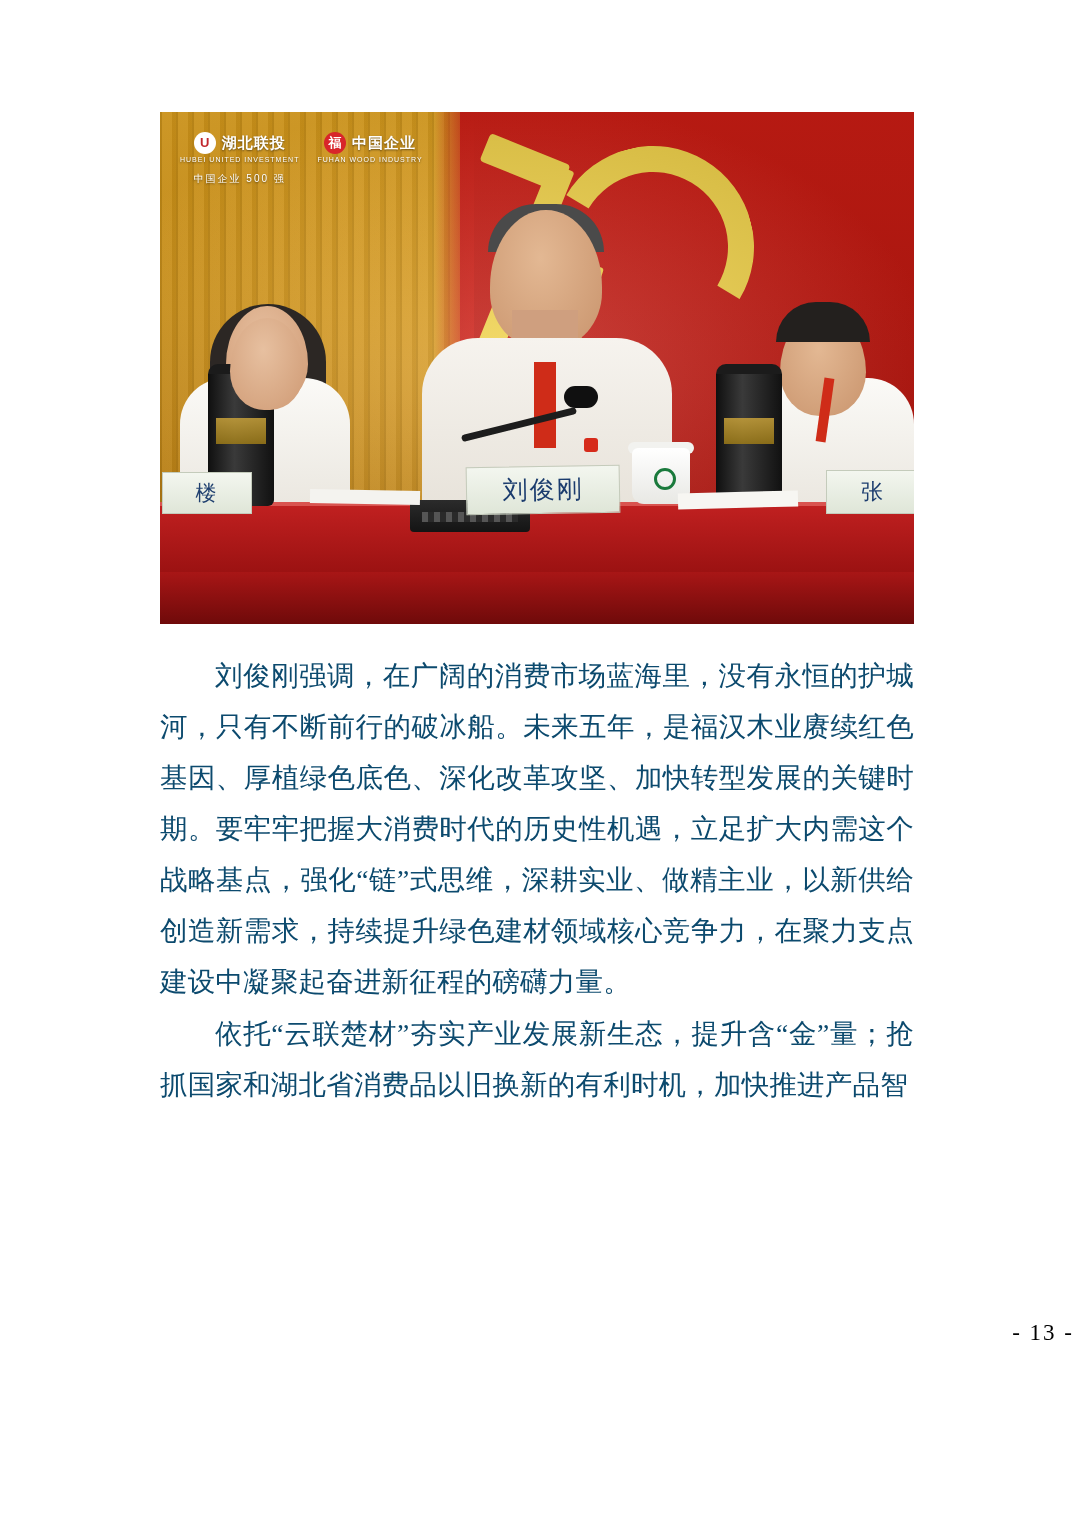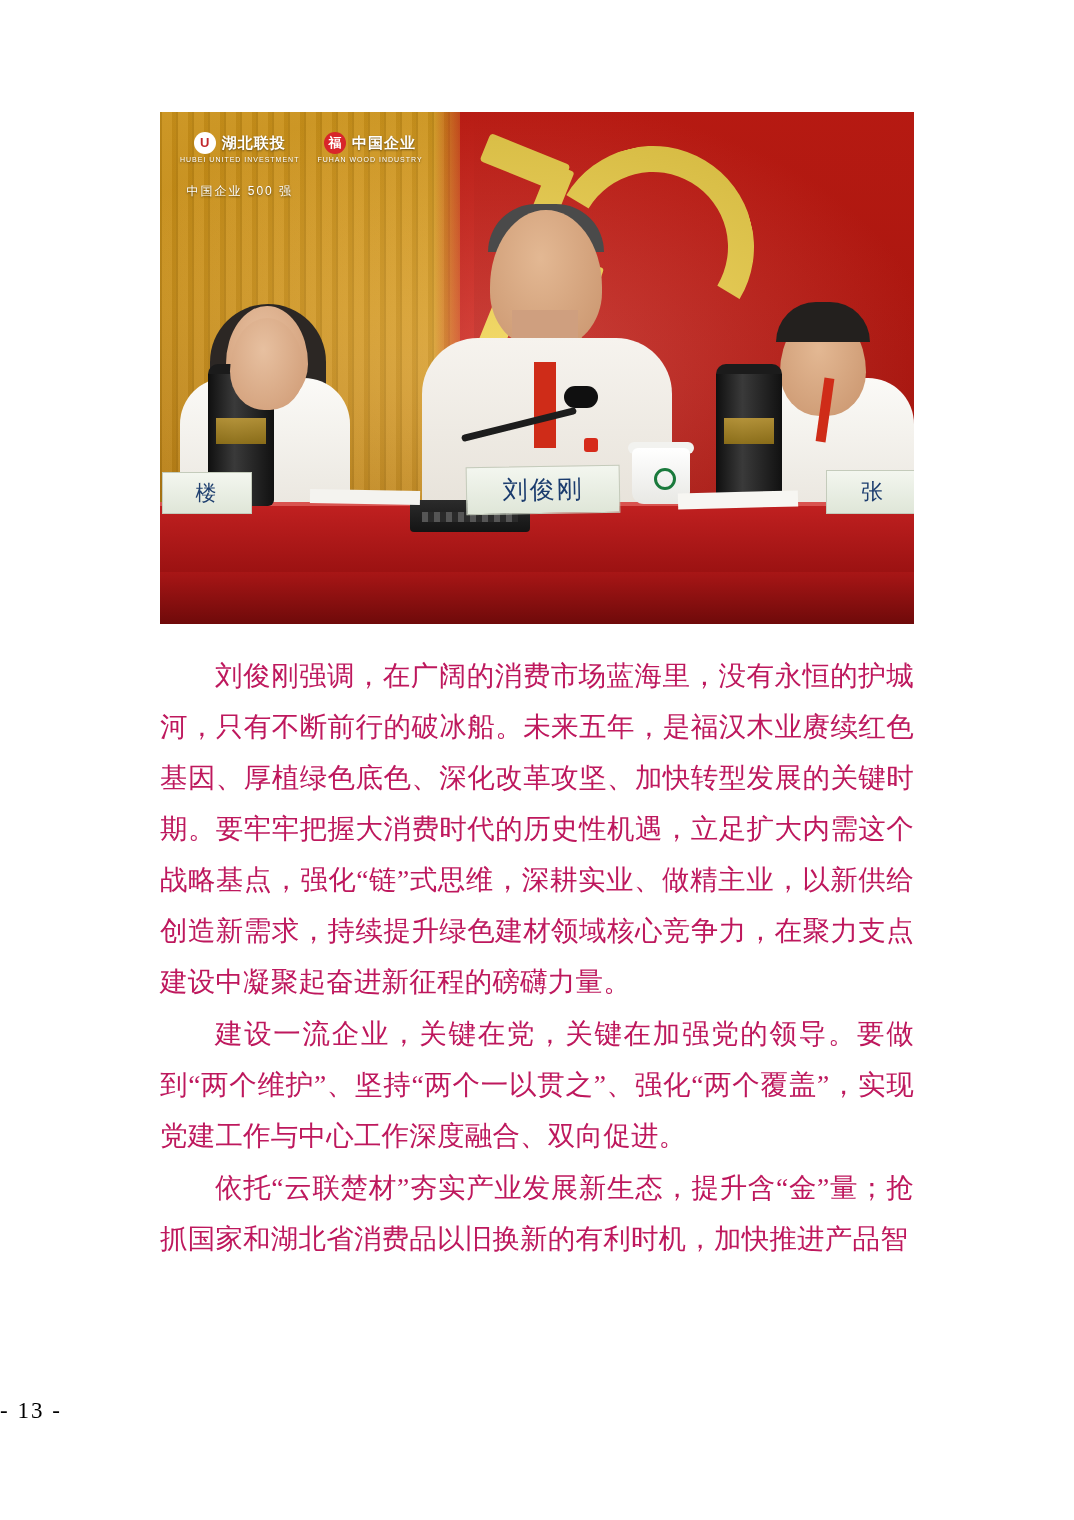--- a/index.html
+++ b/index.html
@@ -280,43 +280,43 @@
     color:#ffffff; font-size:15px; font-weight:bold;
     font-family:Liberation Mono, monospace; letter-spacing:1px;
     text-shadow:0 1px 2px rgba(0,0,0,.5);
   }
   .logo-sub {
     color:#ffffff; font-size:7px; letter-spacing:1px; margin-top:2px;
     font-family:"Liberation Sans", sans-serif;
     text-shadow:0 1px 2px rgba(0,0,0,.5);
   }
   .logo-tag {
-    margin-top:20px; color:#ffffff; font-size:12px; letter-spacing:2px;
+    margin-top:9px; color:#ffffff; font-size:10px; letter-spacing:2px;
     font-family:"Liberation Sans", sans-serif;
     text-shadow:0 1px 2px rgba(0,0,0,.5);
   }
 
   
   .body-text { margin-top: 26px; }
   .para {
     font-family:"Liberation Serif","DejaVu Serif",serif;
     font-size: 27.5px;
     line-height: 51px;
-    color:#be185d;
+    color:#0c4a6e;
     text-align: justify;
     text-justify: inter-ideograph;
     text-indent: 2em;
     margin: 0 0 1px 0;
     letter-spacing: 0.2px;
   }
   .footer {
     position:absolute;
     left:0; right:0;
-    top: 1398px;
-    text-align:left;
+    top: 1320px;
+    text-align:right;
     font-family:"Liberation Serif", serif;
     font-size: 23px;
     color:#000;
     letter-spacing:2px;
   }
 </style>
 </head>
 <body>
 
 <div class="page">
@@ -389,19 +389,18 @@
             <span class="logo-mark red">福</span>
             <span class="logo-name">中国企业</span>
           </div>
           <div class="logo-sub">FUHAN WOOD INDUSTRY</div>
         </div>
       </div>
     </div>
 
     <div class="body-text">
       <p class="para">刘俊刚强调，在广阔的消费市场蓝海里，没有永恒的护城河，只有不断前行的破冰船。未来五年，是福汉木业赓续红色基因、厚植绿色底色、深化改革攻坚、加快转型发展的关键时期。要牢牢把握大消费时代的历史性机遇，立足扩大内需这个战略基点，强化“链”式思维，深耕实业、做精主业，以新供给创造新需求，持续提升绿色建材领域核心竞争力，在聚力支点建设中凝聚起奋进新征程的磅礴力量。</p>
-      <p class="para">建设一流企业，关键在党，关键在加强党的领导。要做到“两个维护”、坚持“两个一以贯之”、强化“两个覆盖”，实现党建工作与中心工作深度融合、双向促进。</p>
       <p class="para">依托“云联楚材”夯实产业发展新生态，提升含“金”量；抢抓国家和湖北省消费品以旧换新的有利时机，加快推进产品智</p>
     </div>
   </div>
 
   <div class="footer">- 13 -</div>
 </div>
 
 </body></html>

